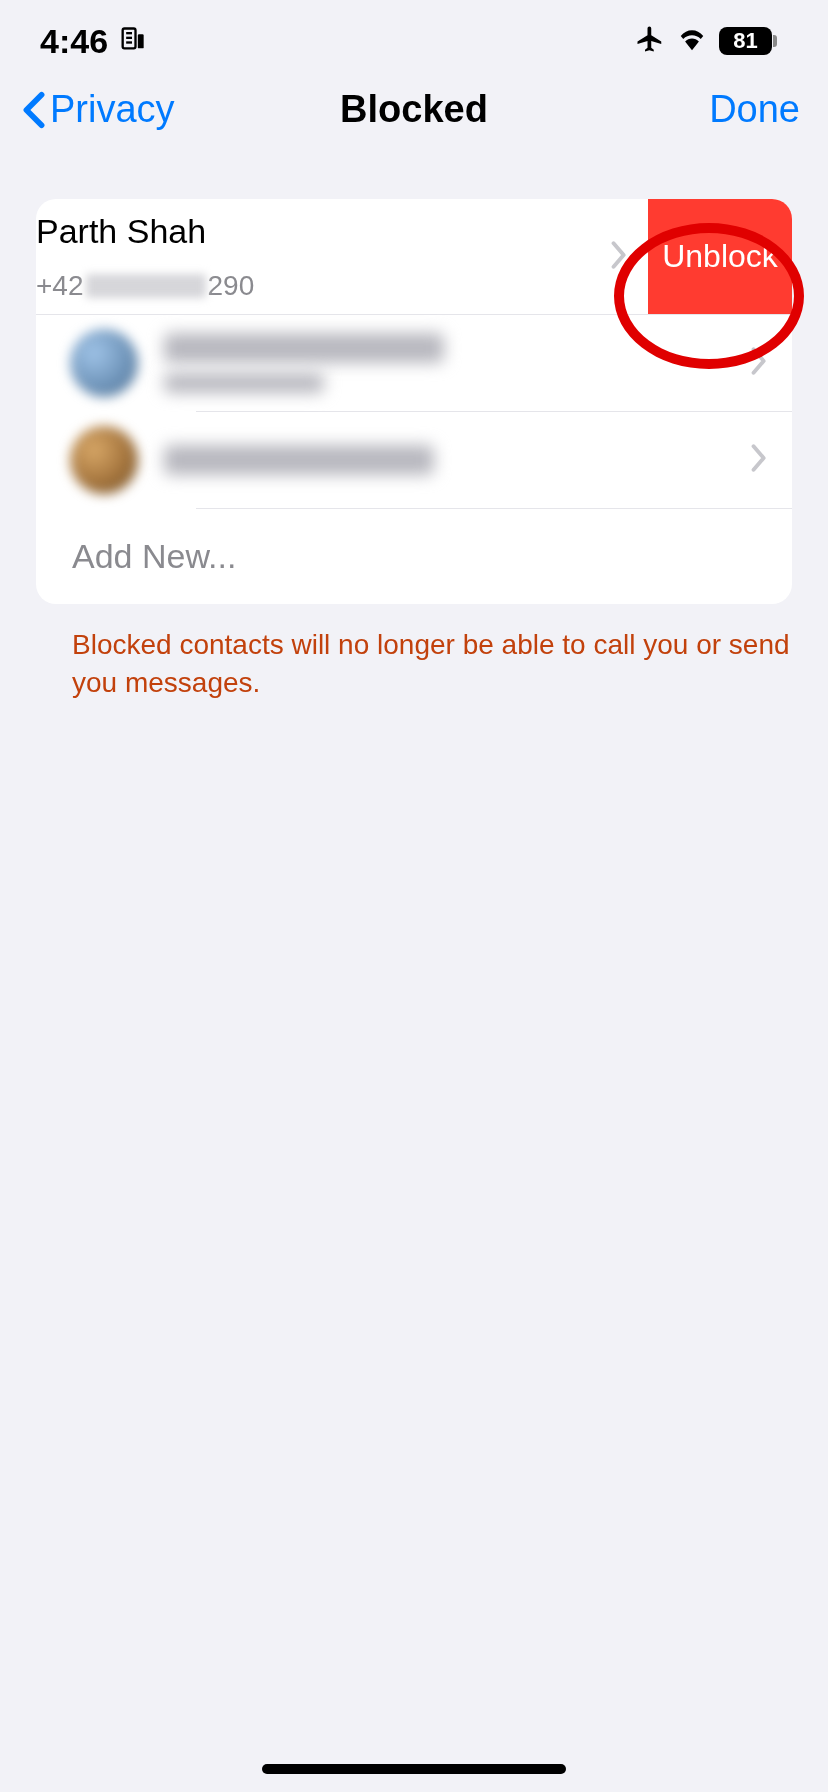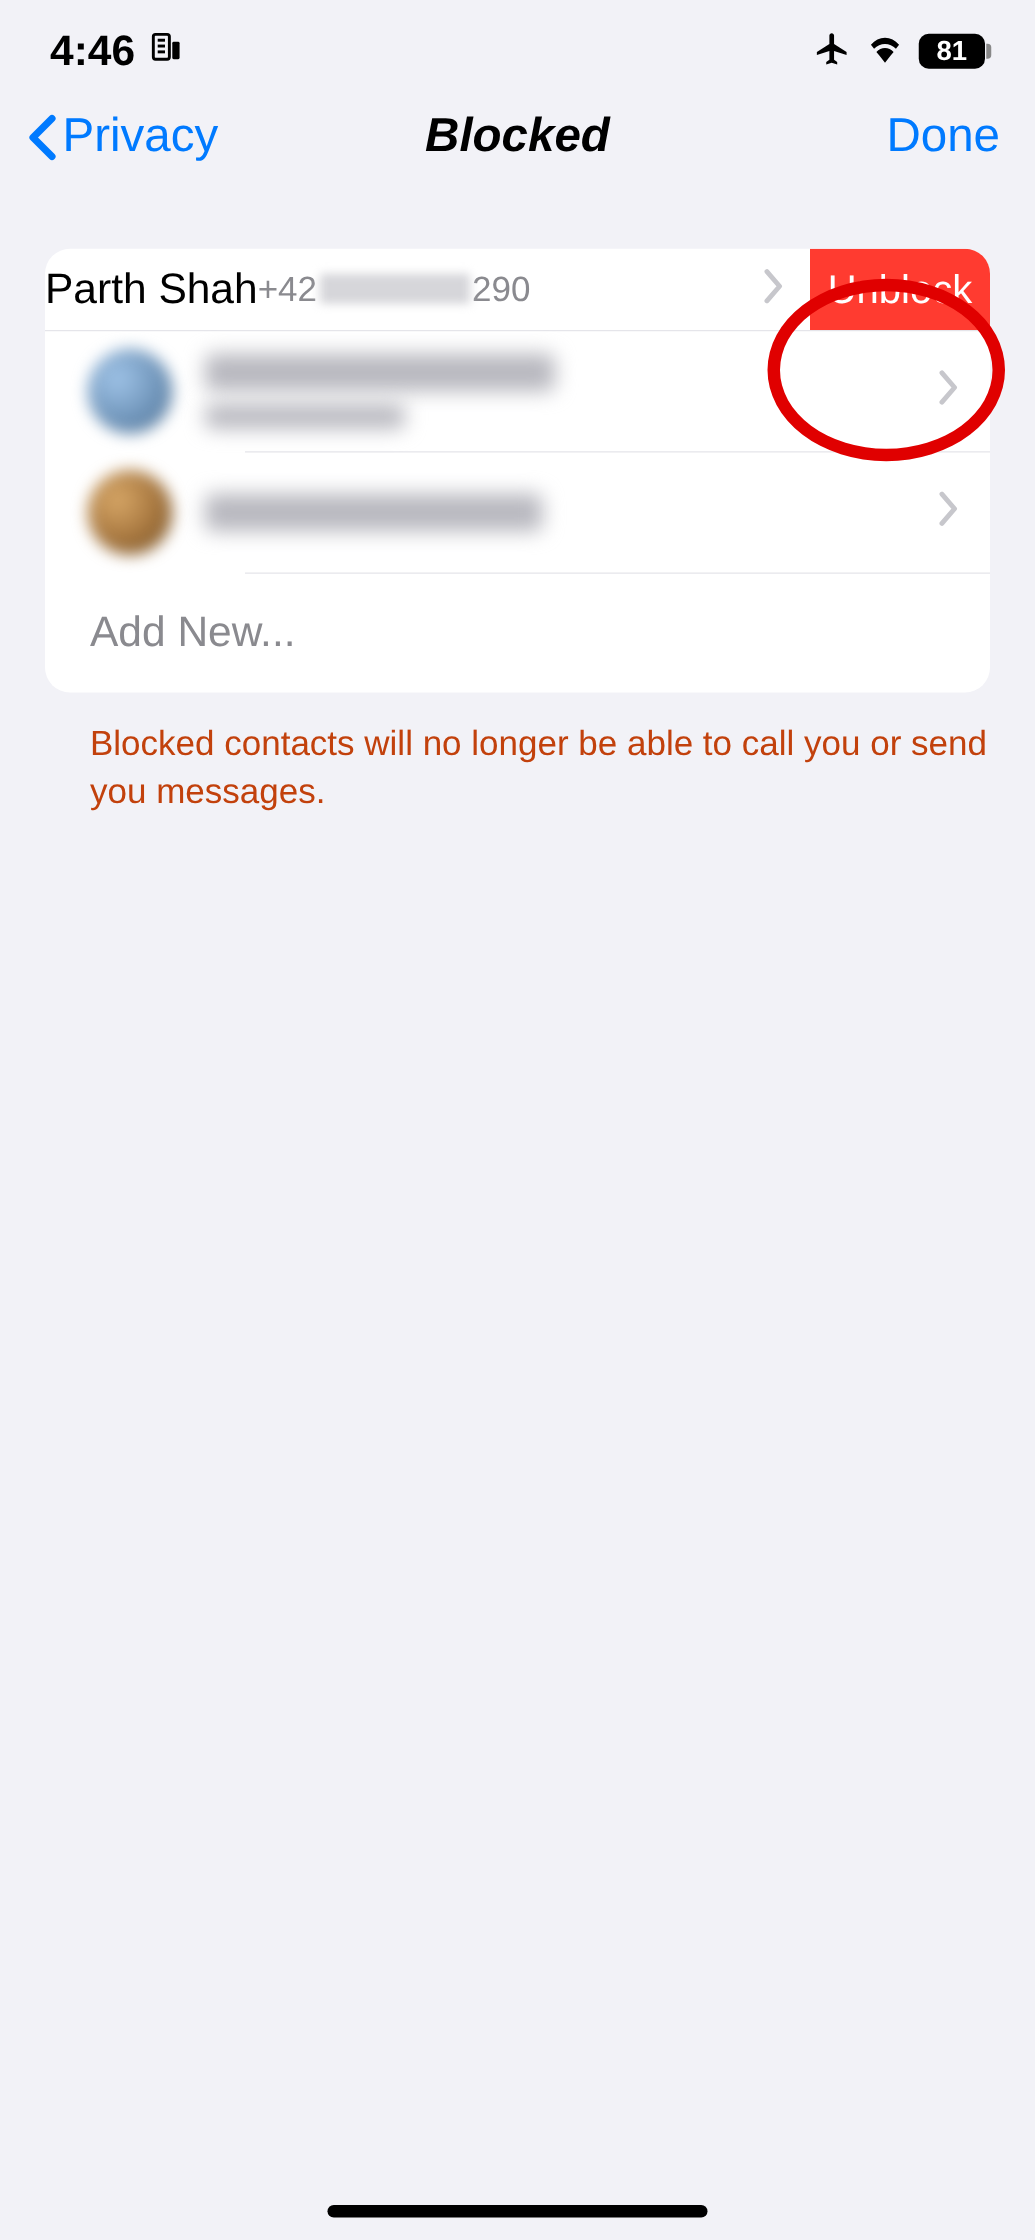--- a/index.html
+++ b/index.html
@@ -13,21 +13,21 @@
       width: 828px;
       height: 1792px;
       background: #f2f2f7;
       position: relative;
       overflow: hidden;
     }
     .status-bar {
       display: flex;
       justify-content: space-between;
       align-items: center;
-      padding: 22px 40px 10px 40px;
+      padding: 22px 56px 10px 40px;
       height: 70px;
     }
     .status-left {
       display: flex;
       align-items: center;
       gap: 10px;
       font-size: 34px;
       font-weight: 600;
     }
     .status-right {
@@ -73,21 +73,20 @@
       font-weight: 400;
       gap: 4px;
     }
     .nav-title {
       font-size: 38px;
       font-weight: 600;
       color: #000;
       position: absolute;
       left: 50%;
       transform: translateX(-50%);
-      font-style: italic;
     }
     .nav-right {
       color: #007aff;
       font-size: 38px;
       font-weight: 400;
     }
     .content-card {
       margin: 50px 36px 0 36px;
       background: #fff;
       border-radius: 20px;
@@ -102,22 +101,23 @@
     .swiped-content {
       flex: 1;
       padding: 12px 0 12px 0;
       display: flex;
       align-items: center;
       justify-content: space-between;
       min-width: 0;
     }
     .contact-text {
       display: flex;
-      flex-direction: row;
+      flex-direction: column;
       line-height: 1.2;
+      gap: 17px;
     }
     .contact-name {
       font-size: 34px;
       color: #000;
     }
     .contact-phone {
       font-size: 28px;
       color: #8a8a8f;
       display: flex;
       align-items: center;

